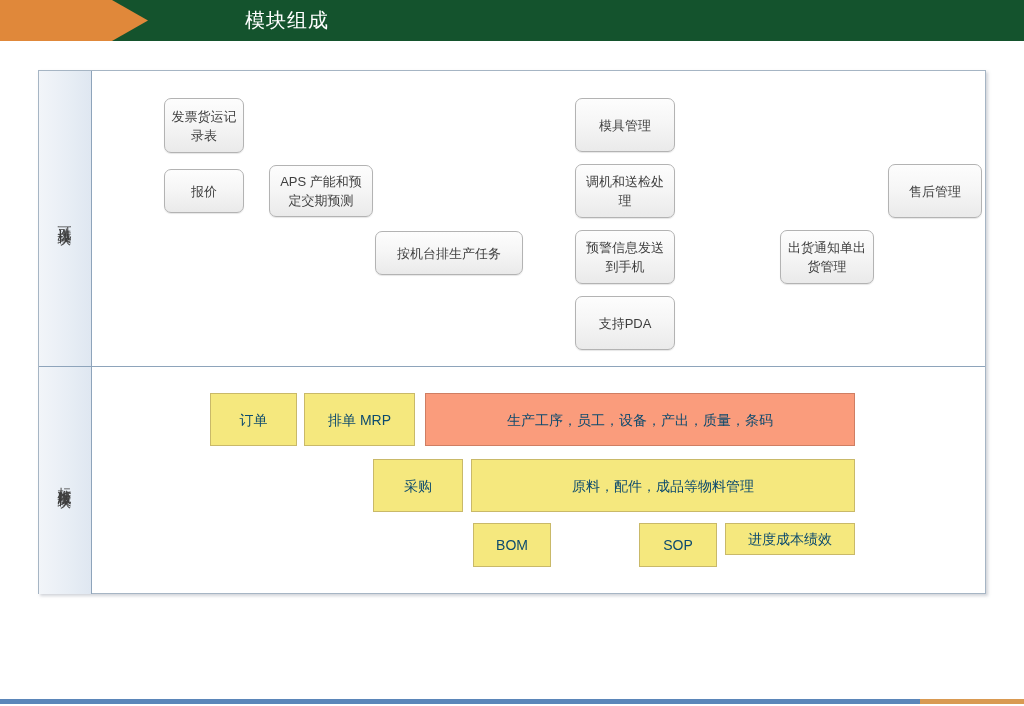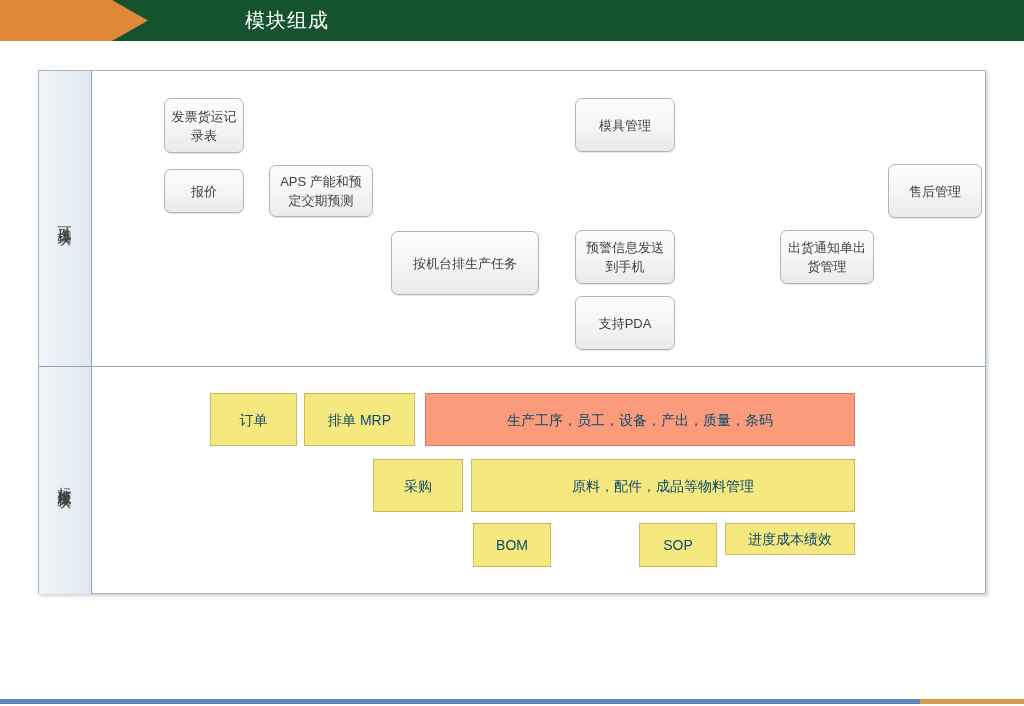--- a/index.html
+++ b/index.html
@@ -162,28 +162,31 @@
     </div>
 
     <div class="gbox" style="left:125px; top:98px; width:80px; height:44px;">
       <span>报价</span>
     </div>
 
     <div class="gbox" style="left:230px; top:94px; width:104px; height:52px;">
       <span>APS 产能和预定交期预测</span>
     </div>
 
-    <div class="gbox" style="left:352px; top:160px; width:148px; height:64px;">
+    <div class="gbox" style="left:336px; top:160px; width:148px; height:44px;">
       <span>按机台排生产任务</span>
     </div>
 
     <div class="gbox" style="left:536px; top:27px; width:100px; height:54px;">
       <span>模具管理</span>
     </div>
 
+    <div class="gbox" style="left:536px; top:93px; width:100px; height:54px;">
+      <span>调机和送检处理</span>
+    </div>
 
     <div class="gbox" style="left:536px; top:159px; width:100px; height:54px;">
       <span>预警信息发送到手机</span>
     </div>
 
     <div class="gbox" style="left:536px; top:225px; width:100px; height:54px;justify-content:center;">
       <span>支持PDA</span>
     </div>
 
 

